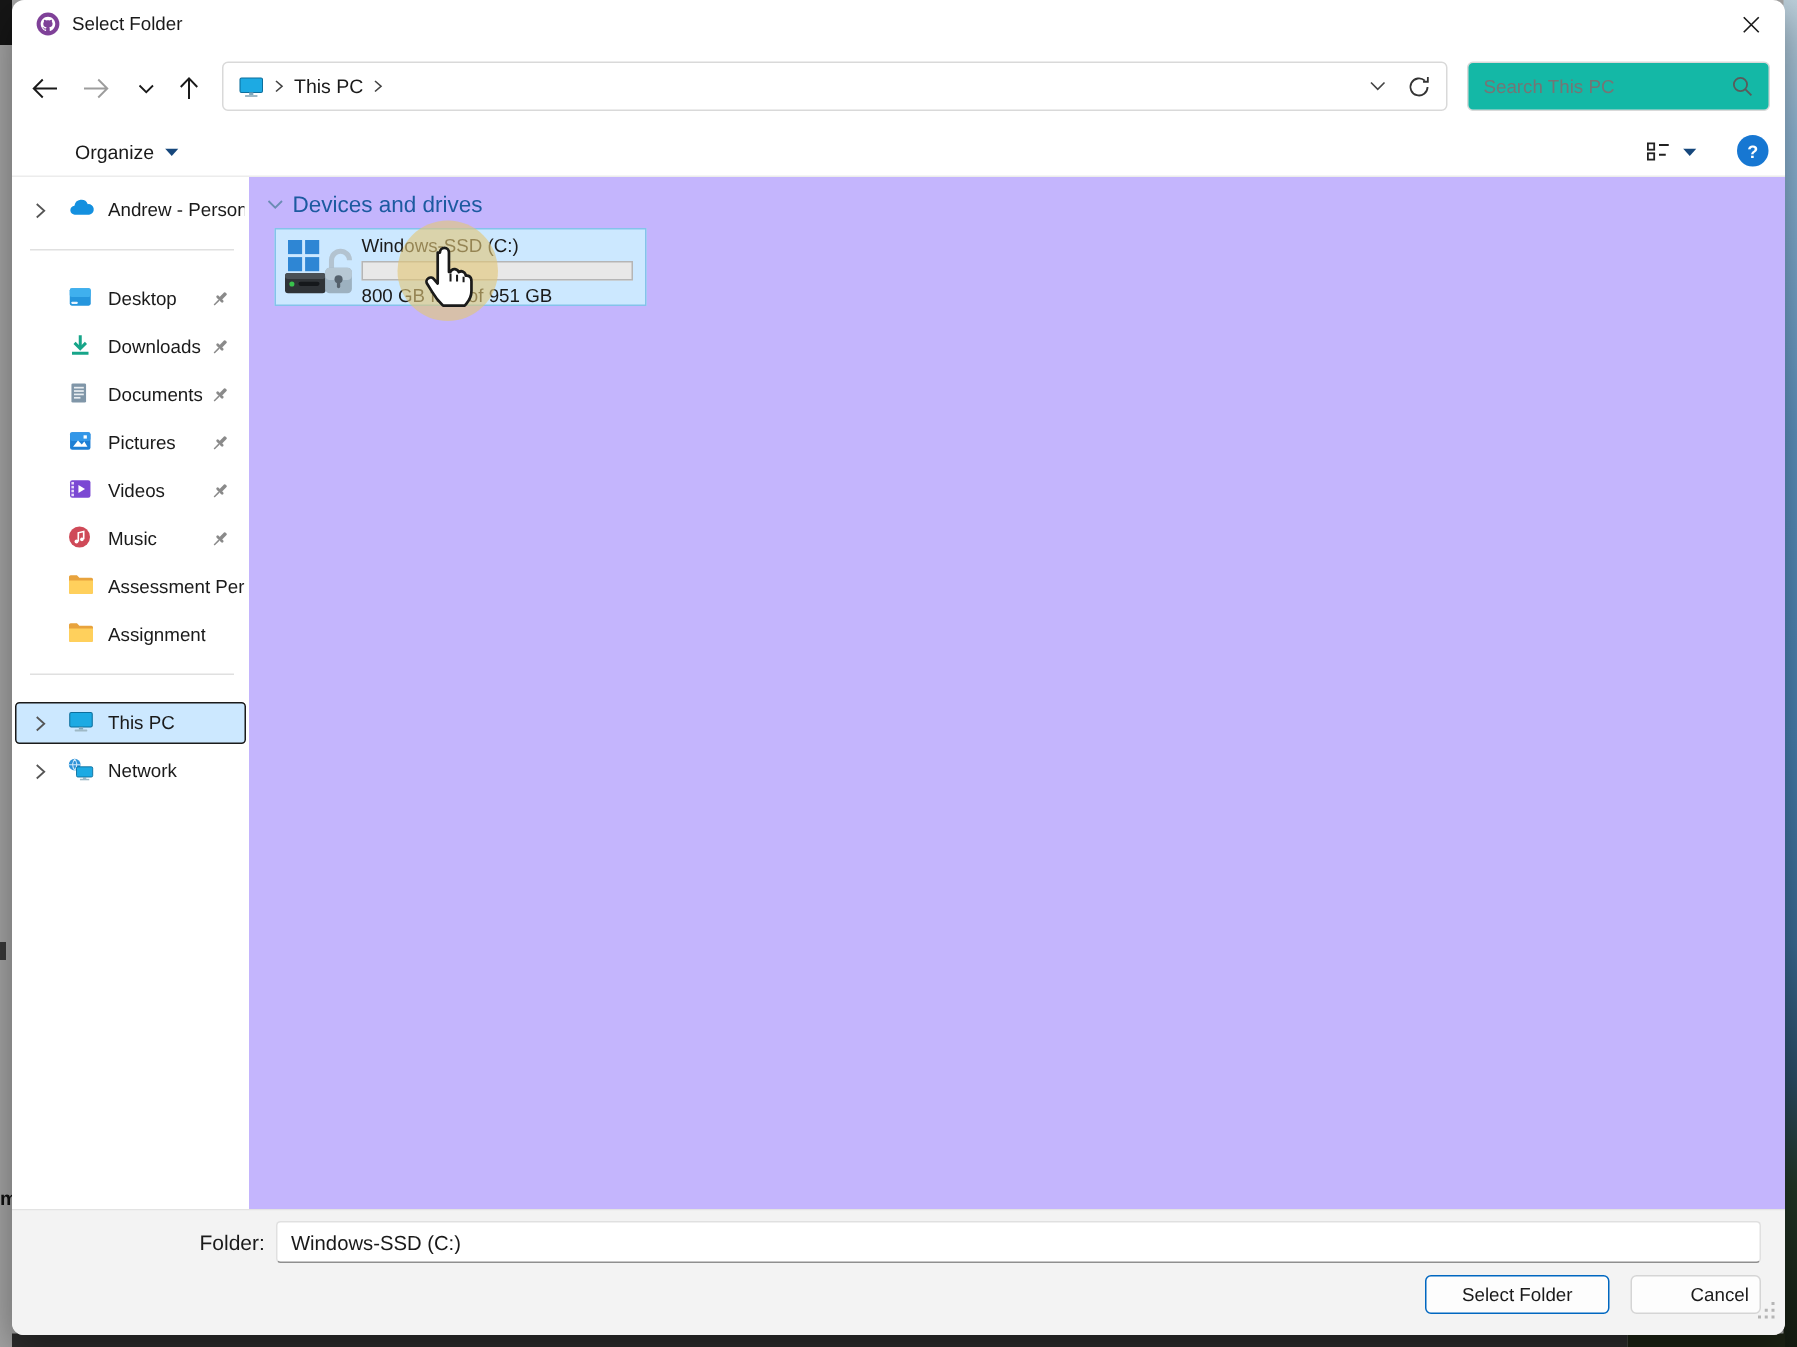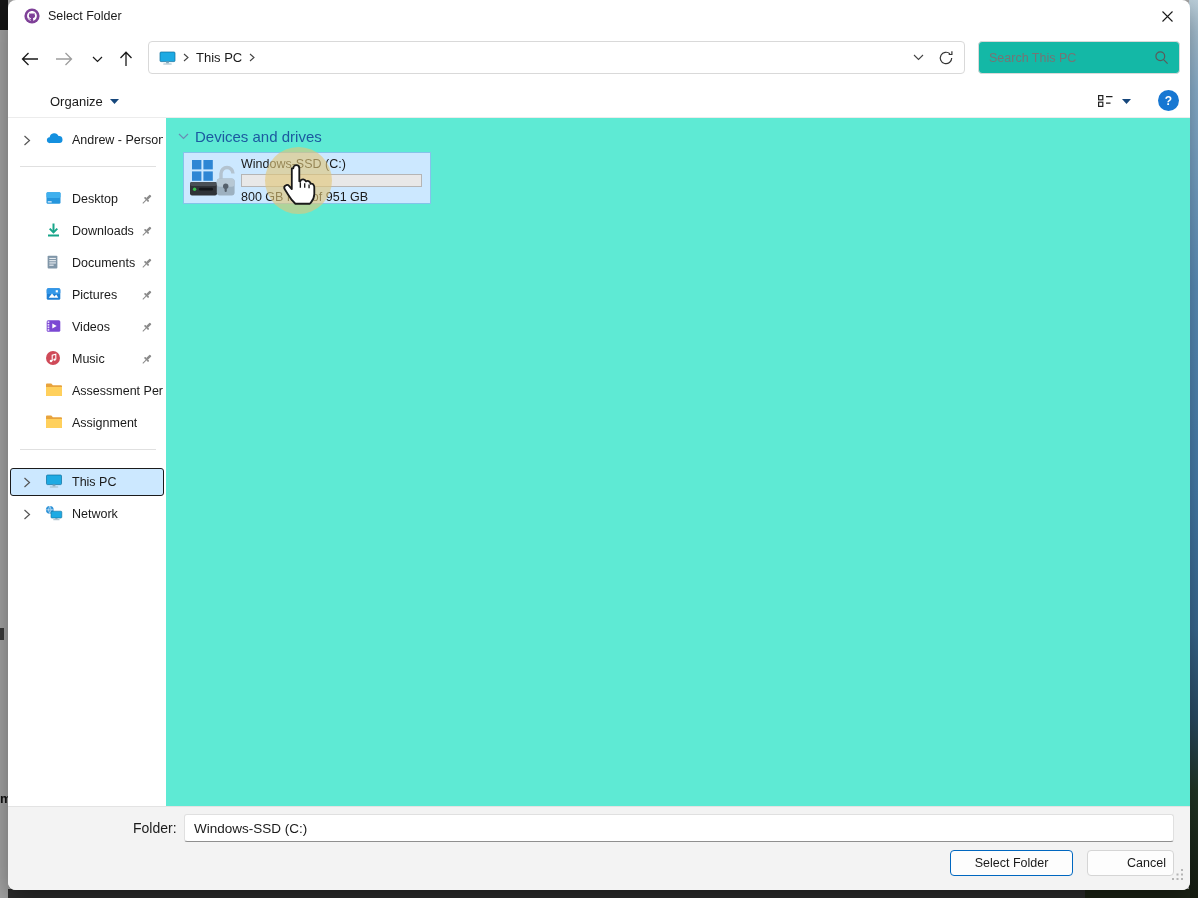--- a/index.html
+++ b/index.html
@@ -76,21 +76,21 @@
     display:flex; align-items:center; height:28px; margin:0 2px 4px 2px;
     border:1px solid transparent; border-radius:3px; font-size:12.5px;
   }
   .side-item.selected { background:#cce8ff; border-color:#1b1b1b; }
   .chev { width:16px; margin-left:8px; display:flex; justify-content:center; flex:0 0 auto; }
   .sicon { width:18px; height:18px; margin-left:10px; display:flex; flex:0 0 auto; }
   .slabel { margin-left:9px; white-space:nowrap; overflow:hidden; }
   .pin { margin-left:auto; margin-right:10px; display:flex; flex:0 0 auto; }
   .side-sep { height:1px; background:#e0e0e0; margin:12px 10px 18px 12px; }
   
-  .main { position:absolute; left:158px; top:118px; right:0; bottom:84px; background:#5eead4; }
+  .main { position:absolute; left:158px; top:118px; right:0; bottom:84px; background:#c4b5fd; }
   .group-header { position:absolute; left:12px; top:10px; display:flex; align-items:center; gap:6px; }
   .group-header-label { font-size:15px; color:#1c5aa0; }
   .drive-tile {
     position:absolute; left:17px; top:34px; width:248px; height:52px;
     background:#cce8ff; border:1px solid #84c3ea; display:flex;
   }
   .drive-icon { position:absolute; left:5px; top:5px; }
   .drive-name { position:absolute; left:57px; top:4px; font-size:12.5px; color:#1a1a1a; white-space:nowrap; }
   .drive-bar { position:absolute; left:57px; top:21px; width:181px; height:13px; background:#e8e8e8; border:1px solid #b5b5b5; }
   .drive-bar-fill { height:100%; background:#2b7cd3; }

